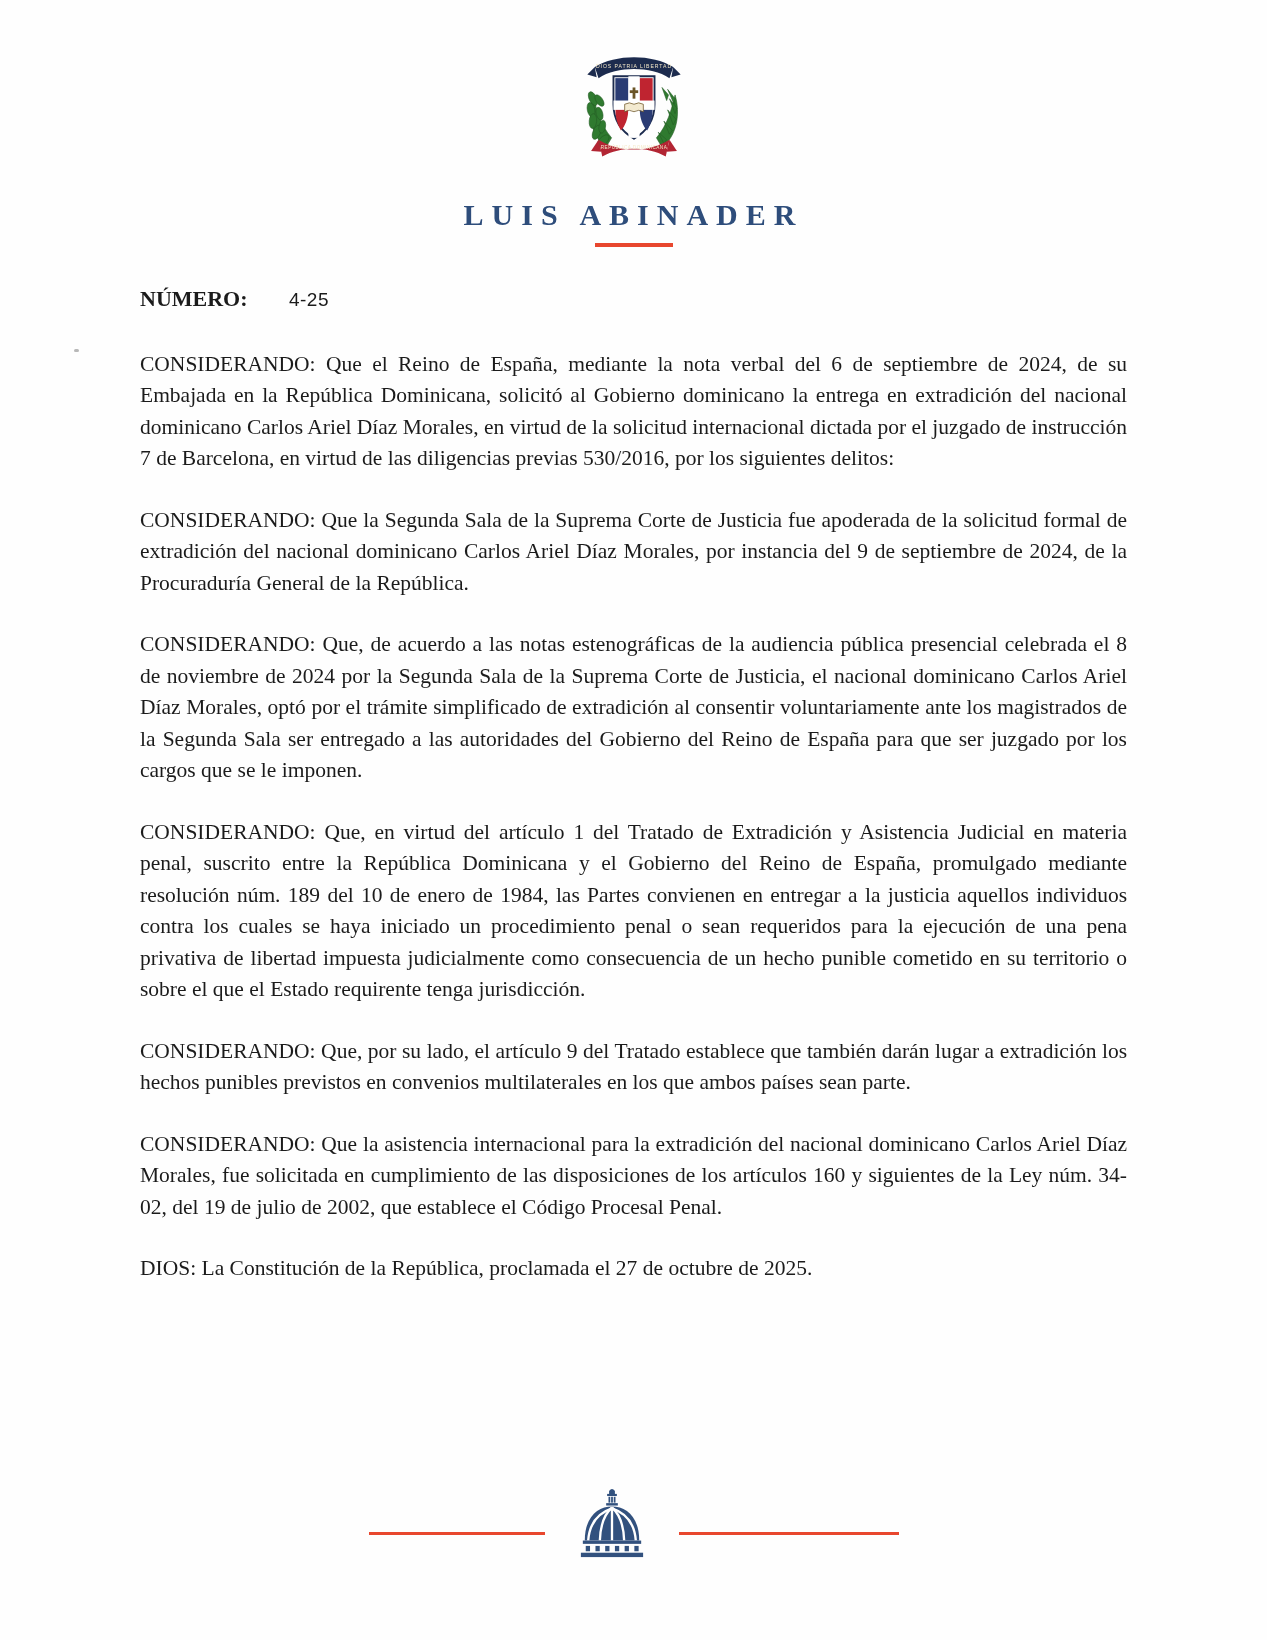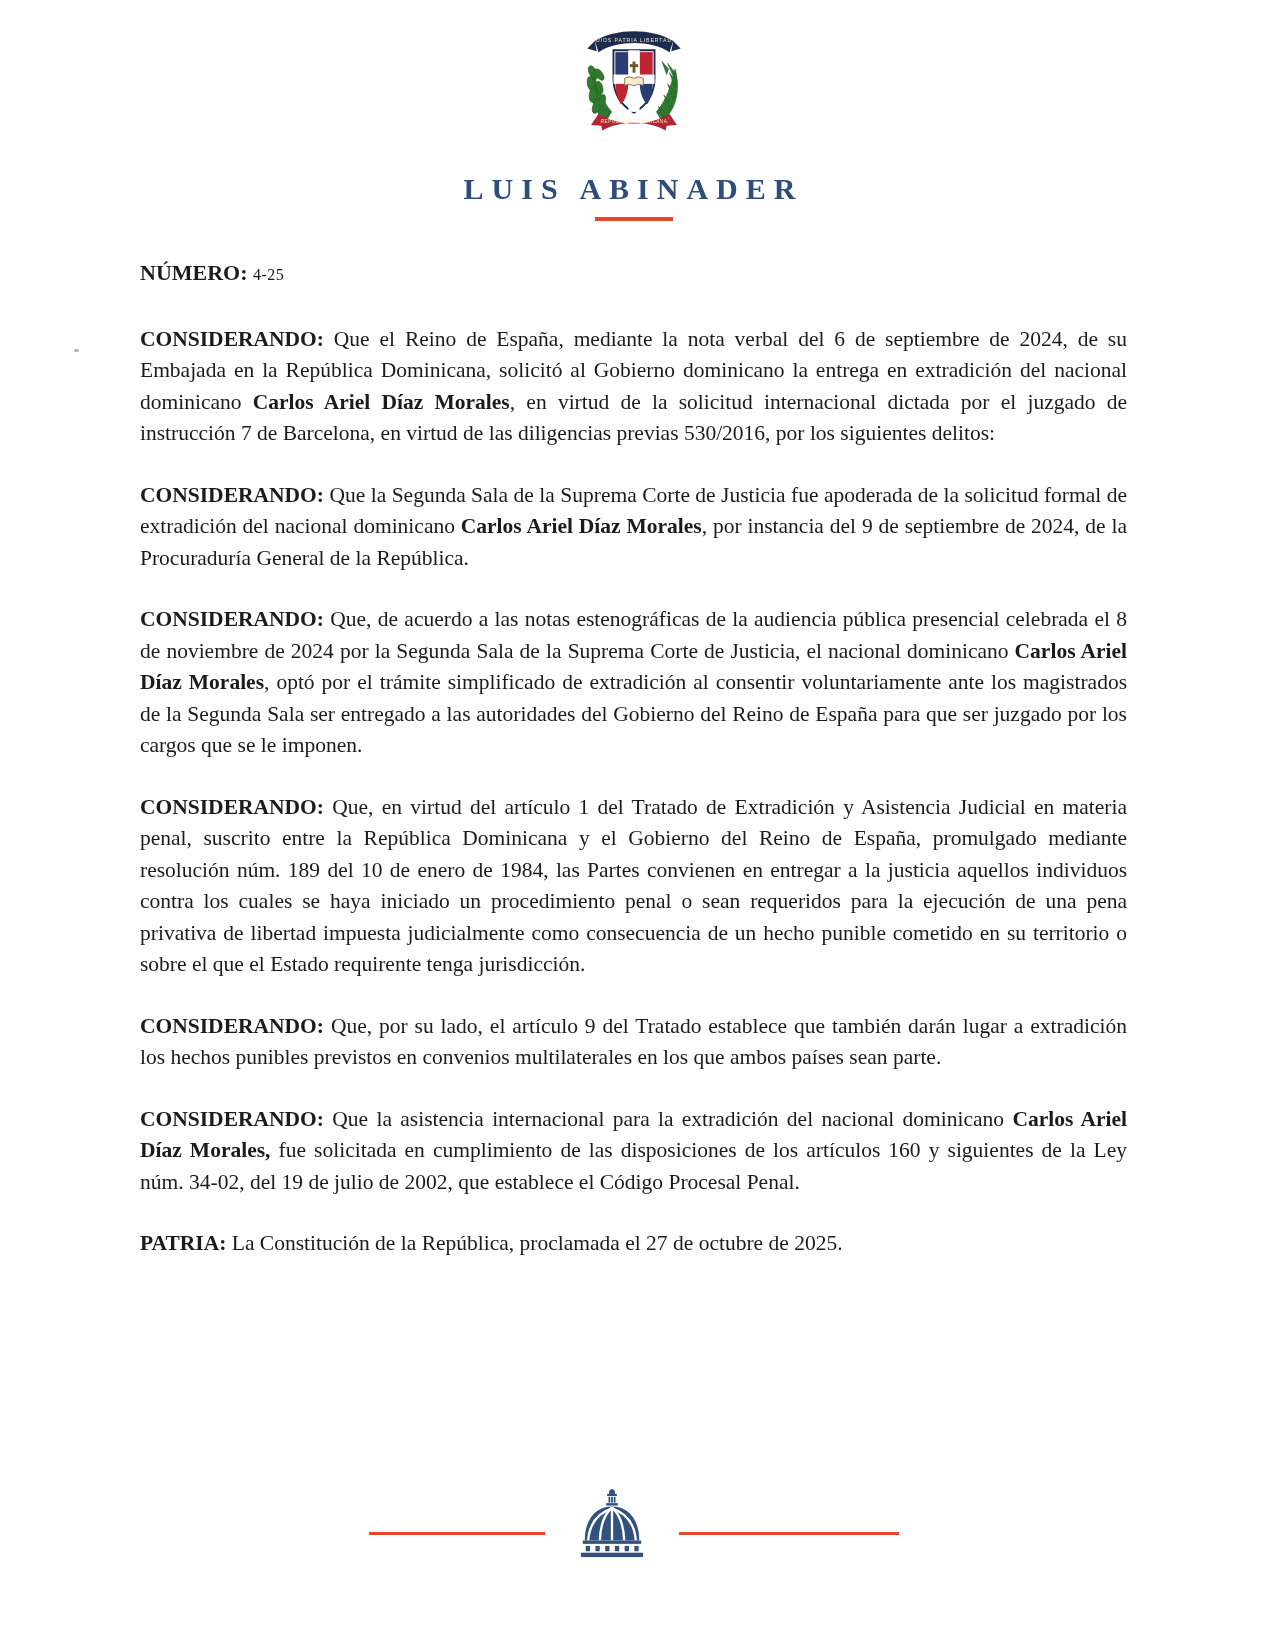--- a/index.html
+++ b/index.html
@@ -8,21 +8,21 @@
     width: 1267px; height: 1640px;
     font-family: "Liberation Serif", "DejaVu Serif", serif;
     color: #1b1b1b;
     position: relative;
     overflow: hidden;
   }
   .page {
     width: 1267px; height: 1640px;
     background: #fefefe;
     position: relative;
-    padding-top: 20px;
+    padding-top: 46px;
   }
 
   
   .letterhead { text-align: center; }
   .coa-wrap { display: inline-block; line-height: 0; }
   .president-name {
     margin-top: 24px;
     font-family: "Liberation Serif", "DejaVu Serif", serif;
     font-size: 30px; font-weight: 700;
     letter-spacing: 8px;
@@ -43,25 +43,25 @@
   
   .doc-content {
     margin: 36px 140px 0 140px;
     font-size: 21.5px;
     line-height: 31.5px;
     text-align: justify;
   }
   .doc-number { margin-bottom: 33px; text-align: left; }
   .doc-number .label { font-weight: 700; font-size: 22px; }
   .doc-number .value {
-    font-family: Liberation Serif, serif;
-    font-size: 16px; letter-spacing: 0.5px;
+    font-family: Liberation Sans, sans-serif;
+    font-size: 19px; letter-spacing: 0.5px; margin-left: 36px;
   }
   p.para { margin-bottom: 30px; }
-  p.para .b { font-weight: 700; }
+  p.para .b { font-weight: 400; }
   p.para .i { font-style: italic; }
   p.quote {
     margin: 4px 0 38px 0;
     padding-left: 88px;
     padding-right: 117px;
     font-style: italic;
   }
   p.vista { margin-bottom: 0; }
 
   .scan-artifact {
@@ -159,21 +159,21 @@
       <span class="label">NÚMERO:</span>
       <span class="value">4-25</span>
     </div>
     <div id="document-paragraphs">
         <p class="para body"><span class="b">CONSIDERANDO: </span><span>Que el Reino de España, mediante la nota verbal del 6 de septiembre de 2024, de su Embajada en la República Dominicana, solicitó al Gobierno dominicano la entrega en extradición del nacional dominicano </span><span class="b">Carlos Ariel Díaz Morales</span><span>, en virtud de la solicitud internacional dictada por el juzgado de instrucción 7 de Barcelona, en virtud de las diligencias previas 530/2016, por los siguientes delitos:</span></p>
         <p class="para body"><span class="b">CONSIDERANDO: </span><span>Que la Segunda Sala de la Suprema Corte de Justicia fue apoderada de la solicitud formal de extradición del nacional dominicano </span><span class="b">Carlos Ariel Díaz Morales</span><span>, por instancia del 9 de septiembre de 2024, de la Procuraduría General de la República.</span></p>
         <p class="para body"><span class="b">CONSIDERANDO: </span><span>Que, de acuerdo a las notas estenográficas de la audiencia pública presencial celebrada el 8 de noviembre de 2024 por la Segunda Sala de la Suprema Corte de Justicia, el nacional dominicano </span><span class="b">Carlos Ariel Díaz Morales</span><span>, optó por el trámite simplificado de extradición al consentir voluntariamente ante los magistrados de la Segunda Sala ser entregado a las autoridades del Gobierno del Reino de España para que ser juzgado por los cargos que se le imponen.</span></p>
         <p class="para body"><span class="b">CONSIDERANDO: </span><span>Que, en virtud del artículo 1 del Tratado de Extradición y Asistencia Judicial en materia penal, suscrito entre la República Dominicana y el Gobierno del Reino de España, promulgado mediante resolución núm. 189 del 10 de enero de 1984, las Partes convienen en entregar a la justicia aquellos individuos contra los cuales se haya iniciado un procedimiento penal o sean requeridos para la ejecución de una pena privativa de libertad impuesta judicialmente como consecuencia de un hecho punible cometido en su territorio o sobre el que el Estado requirente tenga jurisdicción.</span></p>
         <p class="para body"><span class="b">CONSIDERANDO: </span><span>Que, por su lado, el artículo 9 del Tratado establece que también darán lugar a extradición los hechos punibles previstos en convenios multilaterales en los que ambos países sean parte.</span></p>
         <p class="para body"><span class="b">CONSIDERANDO: </span><span>Que la asistencia internacional para la extradición del nacional dominicano </span><span class="b">Carlos Ariel Díaz Morales,</span><span> fue solicitada en cumplimiento de las disposiciones de los artículos 160 y siguientes de la Ley núm. 34-02, del 19 de julio de 2002, que establece el Código Procesal Penal.</span></p>
-        <p class="para body vista"><span class="b">PATRIA: </span><span>La Constitución de la República, proclamada el 27 de octubre de 2025.</span></p>
+        <p class="para body vista"><span class="b">DIOS: </span><span>La Constitución de la República, proclamada el 27 de octubre de 2025.</span></p>
       </div>
   </div>
 
   <div class="scan-artifact"></div>
 
   <div class="footer">
     <div class="footer-line left"></div>
     <span style="line-height:0;">
       <svg width="70" height="76" viewBox="0 0 72 78" aria-hidden="true">
         <g fill="#32517e">

